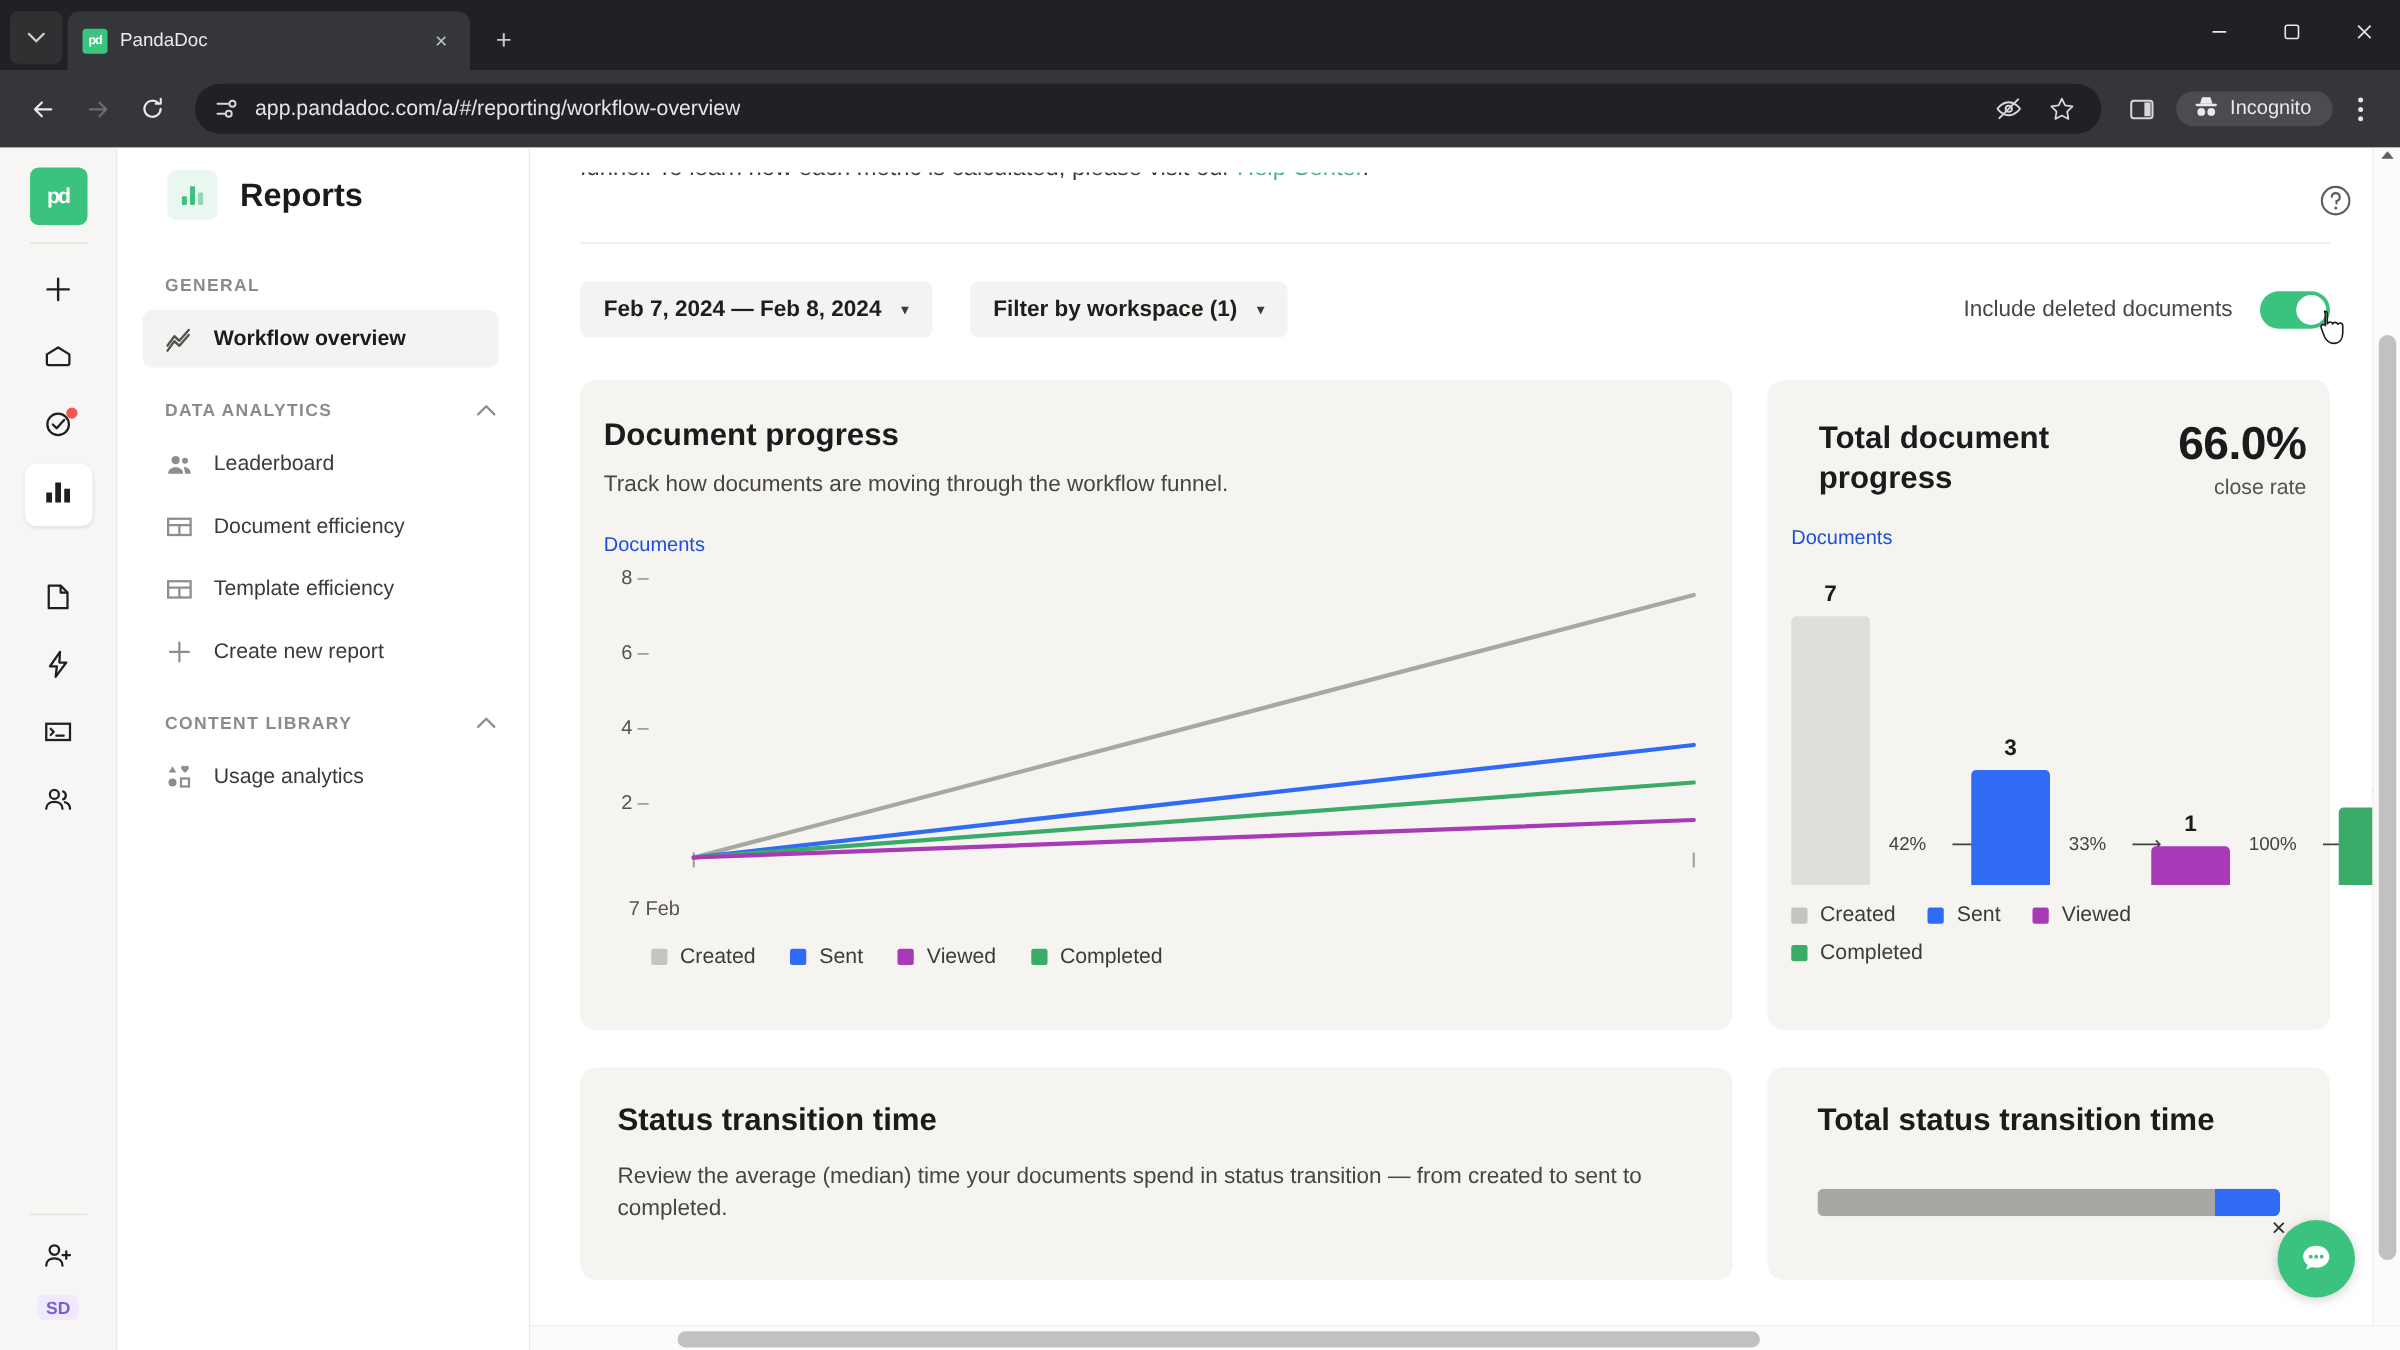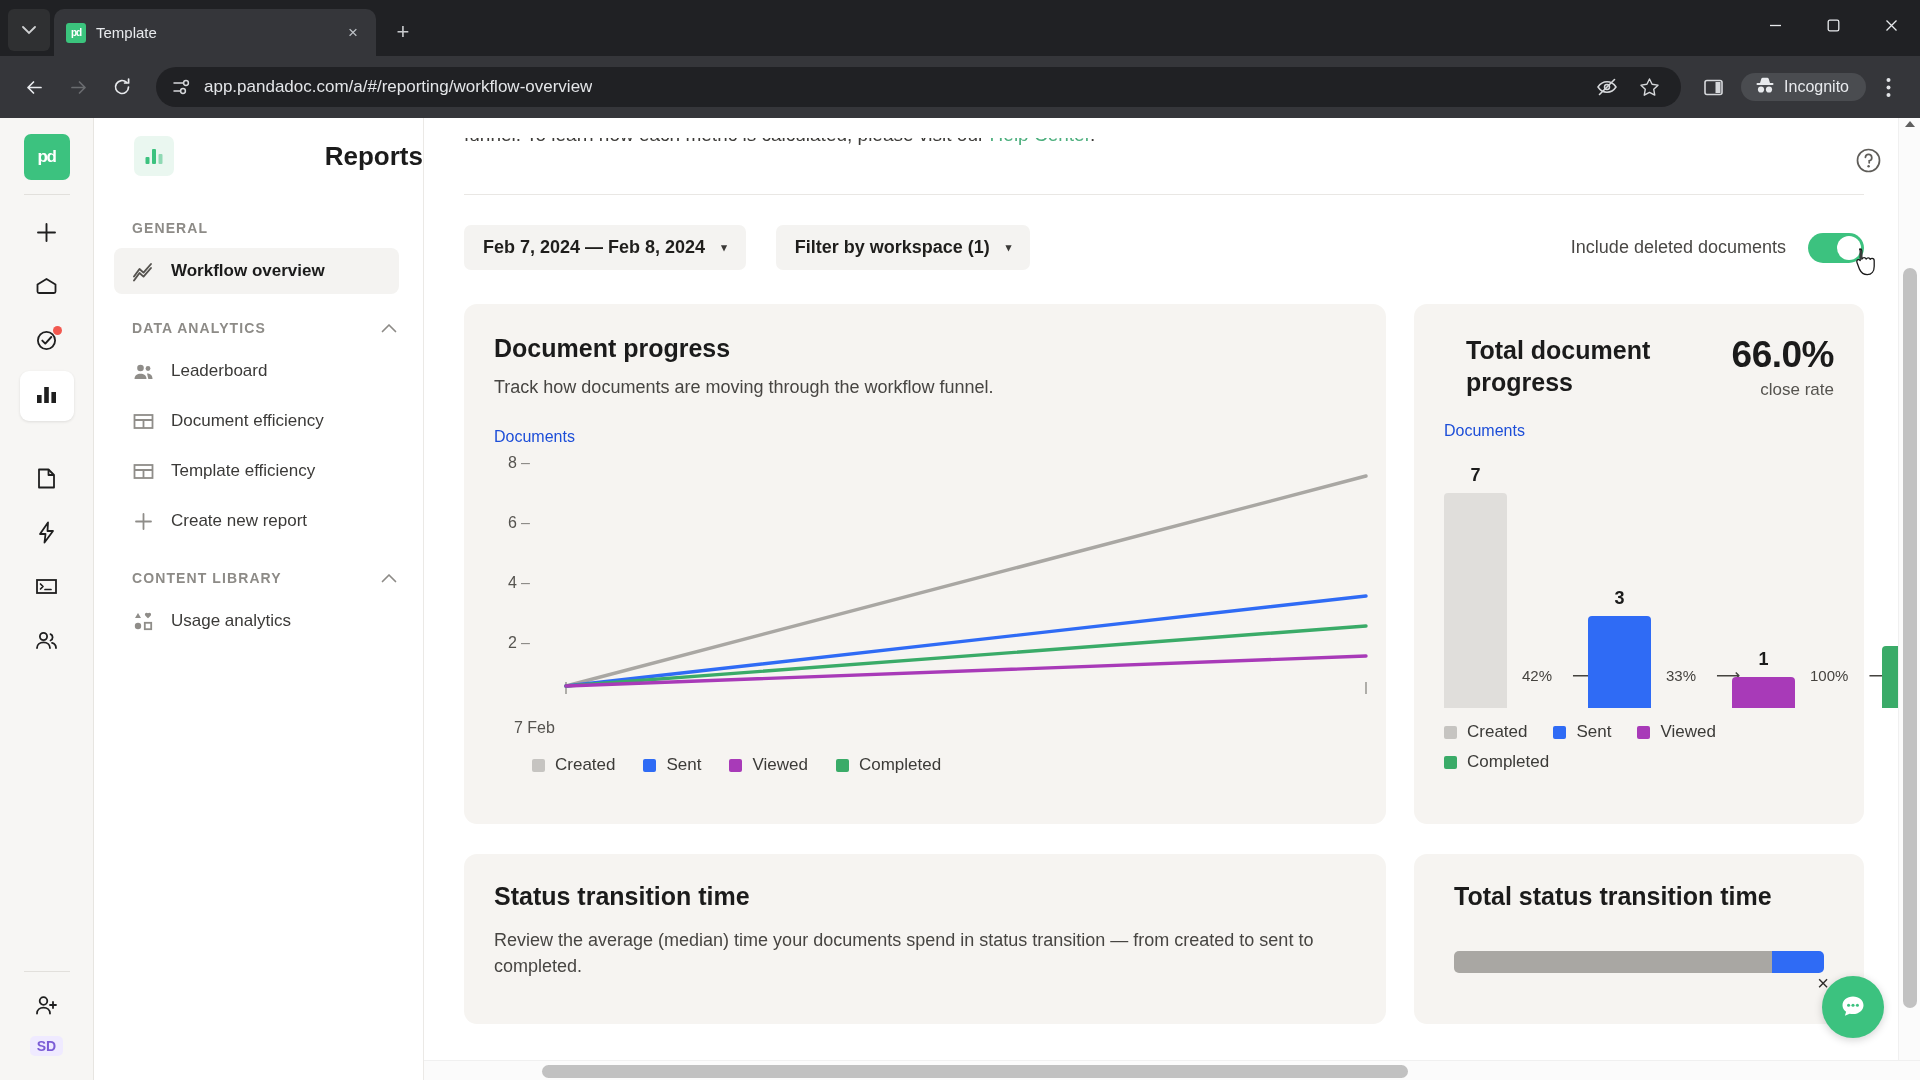--- a/index.html
+++ b/index.html
@@ -63,21 +63,21 @@
   }
   .rail-item.active { background:#fff; box-shadow:0 1px 3px rgba(0,0,0,.10); }
   .rail-dot { position:absolute; top:9px; right:12px; width:9px; height:9px; border-radius:50%; background:#f2584f; }
   .rail-gap { height:30px; }
   .rail-spacer { flex:1; }
   .rail-bottomdiv { width:46px; height:1px; background:#e2e0dc; margin-bottom:10px; }
   .rail-avatar { font-size:14px; color:#7b5cd6; background:#efeaff; border-radius:5px; padding:2px 7px; font-weight:600; margin-bottom:24px;}
 
   
   .leftnav { width:330px; background:#fff; border-right:1px solid #ebe9e6; flex:0 0 auto; padding-top:0; }
-  .app-header { height:76px; display:flex; align-items:center; padding-left:40px; gap:18px;justify-content:space-between; }
+  .app-header { height:76px; display:flex; align-items:center; padding-left:40px; gap:18px; }
   .hdr-icon { width:40px; height:40px; background:#eaf7f0; border-radius:7px; display:flex; align-items:center; justify-content:center; }
   .hdr-title { font-size:26px; font-weight:bold; color:#1b1b1b; }
 
   .nav-section-label {
     font-size:14px; letter-spacing:1.1px; color:#8d8b87; font-weight:bold;
     padding:0 26px 0 38px; margin:26px 0 12px; display:flex; align-items:center; justify-content:space-between;
   }
   .nav-item {
     display:flex; align-items:center; gap:16px; height:46px; margin:0 24px 4px 20px;
     padding-left:17px; border-radius:8px; color:#3b3a38; font-size:17px;
@@ -106,21 +106,21 @@
   .chip .caret { font-size:11px; color:#3a3937; }
   .toggle-wrap { margin-left:auto; display:flex; align-items:center; gap:22px; position:relative; }
   .toggle-label { font-size:18px; color:#494744; }
   .toggle {
     width:56px; height:30px; background:#3cc27f; border-radius:15px; position:relative;
   }
   .toggle .knob { position:absolute; right:3px; top:3px; width:24px; height:24px; border-radius:50%; background:#fff; }
   .cursor { position:absolute; right:-16px; top:14px; width:26px; height:30px; }
 
   .cards { display:flex; gap:28px; margin-top:34px; }
-  .card { background:#f6f4f1; border-radius:13px; padding:30px 30px 28px; }
+  .card { background:#f6f4f1; border-radius:13px; padding:30px 19px 28px; }
   .card-left { width:922px; height:520px; }
   .card-right { flex:1; height:520px; }
   .card-title { font-size:25px; font-weight:bold; color:#1b1b1b; }
   .card-sub { font-size:18px; color:#474542; margin-top:14px; }
   .axis-label { font-size:16px; color:#1d4ed8; margin-top:30px; }
 
   
   .linechart { position:relative; height:255px; margin-top:8px; }
   .ytick { position:absolute; left:14px; font-size:16px; color:#55534f; }
   .ytick .dash { color:#8b8985; margin-left:4px; }
@@ -177,21 +177,21 @@
   <div class="tabstrip">
     <div class="tab-list-btn">
       <svg width="14" height="9" viewBox="0 0 14 9">
           <path d="M1 1l6 6 6-6" stroke="currentColor" stroke-width="1.8" fill="none" stroke-linecap="round"></path>
         </svg>
     </div>
     <div class="tab">
       <div class="tab-favicon">
         <span>pd</span>
       </div>
-      <div class="tab-title">Template</div>
+      <div class="tab-title">PandaDoc</div>
       <div class="tab-close">×</div>
     </div>
     <div class="newtab">+</div>
     <div class="win-ctrls">
       <div class="win-btn">
         <svg width="13" height="13" viewBox="0 0 13 13">
             <path d="M1 6.5h11" stroke="currentColor" stroke-width="1.3"></path>
           </svg>
       </div>
       <div class="win-btn">

